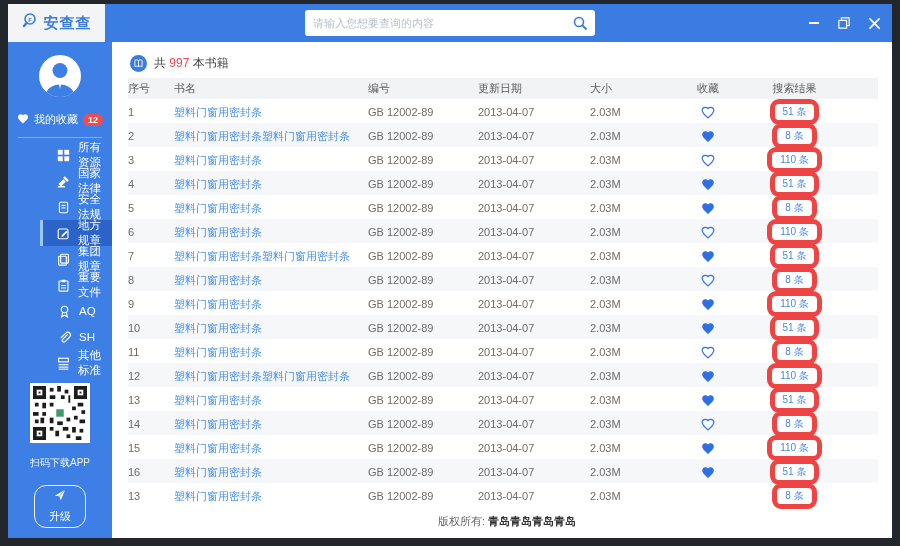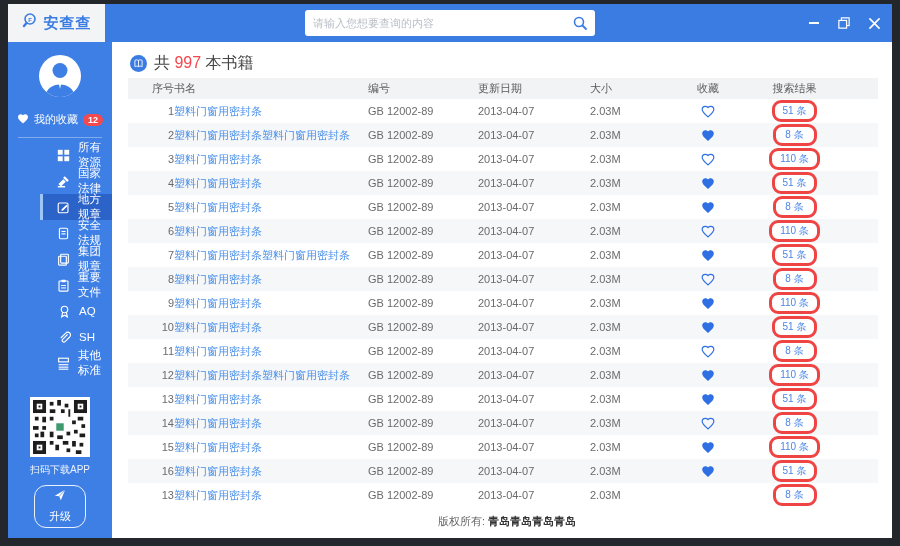--- a/index.html
+++ b/index.html
@@ -28,43 +28,43 @@
   .avatar-wrap { display:flex; justify-content:center; padding-top:11px; }
   .fav-row { display:flex; align-items:center; justify-content:center; gap:5px; margin-top:9px; font-size:11px; }
   .fav-badge { background:#f3494f; color:#fff; font-size:9px; border-radius:8px; padding:1px 5px; font-weight:bold; }
   .side-divider { height:1px; background:rgba(255,255,255,.35); margin:10px 10px 4px 10px; }
   .menu { display:flex; flex-direction:column;padding-left:32px; }
   .menu-item { height:26px; display:flex; align-items:center; gap:8px; padding-left:17px;
     font-size:11.5px; cursor:pointer; position:relative; }
   .menu-item .mi-icon { width:14px; height:14px; display:flex; align-items:center; justify-content:center; }
   .menu-item.selected { background:#2b63c8; }
   .menu-item.selected::before { content:""; position:absolute; left:0; top:0; bottom:0; width:3px; background:#9ec7f7; }
-  .qr-block { margin-top:auto; display:flex; flex-direction:column; align-items:center; padding-bottom:10px; }
+  .qr-block { margin-top:auto; display:flex; flex-direction:column; align-items:center; padding-bottom:10px;gap:7px; }
   .qr-box { width:60px; height:60px; background:#fff; padding:3px; }
   .qr-caption { font-size:10px; margin-top:6px; color:#eaf1fd; }
   .upgrade-btn { margin-top:8px; border:1px solid rgba(255,255,255,.9); border-radius:12px;
     padding:3px 14px; display:flex; align-items:center; gap:6px; font-size:11px; color:#fff; cursor:pointer; background:transparent; font-family:inherit;flex-direction:column; }
   
-  .count-bar { height:40px; display:flex; align-items:center; gap:7px; padding:6px 16px 0 18px; font-size:16px; color:#444; }
+  .count-bar { height:40px; display:flex; align-items:center; gap:7px; padding:6px 16px 0 18px; font-size:12px; color:#444; }
   .count-num { color:#f0484e; }
   .count-icon { width:17px; height:17px; border-radius:50%; background:#3b7ce2; display:flex; align-items:center; justify-content:center; }
   .table { margin:0 14px 0 16px; }
   .tr, .thead { display:grid; grid-template-columns:46px 184px 110px 110px 87px 86px 1fr; align-items:center; }
   .thead { height:21px; background:#f2f3f5; color:#5c5c5c; font-size:11px; }
   .tr { height:24px; font-size:11px; color:#6b6b6b; }
   .tr.alt { background:#f6f7f9; }
-  .c0 { text-align:right; }
+  .c0 { text-align:left; }
   .c2, .c3 { padding-left:10px; }
   .c4 { padding-left:12px; }
   .c5 { text-align:center; }
   .c6 { text-align:center; padding-right:40px; }
   .book-link { color:#4a90e8; text-decoration:none; cursor:pointer; }
   .heart-btn { display:inline-flex; cursor:pointer; vertical-align:middle; }
   .heart-btn.none { visibility:hidden; }
-  .badge-pill { display:inline-block; min-width:44px; border:3px solid #ef4444; color:#4a86e8;
+  .badge-pill { display:inline-block; min-width:44px; border:5px solid #ef4444; color:#4a86e8;
     border-radius:9px; font-size:10px; padding:1px 8px; cursor:pointer; background:#fff; }
   .footer { margin-top:auto; text-align:center; padding:7px 0 9px 10px; font-size:11px; color:#666; }
   .footer b { color:#333; font-weight:bold; }
 </style>
 </head>
 <body>
 
 <div class="frame">
 
   <div class="titlebar">
@@ -153,39 +153,39 @@
     <span class="mi-icon">
               <svg width="13" height="13" viewBox="0 0 16 16" fill="#fff">
                 <path d="M9.5 1.5l5 5-2 2-5-5z"></path>
                 <path d="M7.8 5.2l3 3-6 6-3-3z"></path>
                 <rect x="1" y="13.5" width="9" height="1.8"></rect>
               </svg>
             </span>
     <span class="mi-label">国家法律</span>
   </div>
 
-  <div class="menu-item selected">
-    <span class="mi-icon">
-              <svg width="13" height="13" viewBox="0 0 16 16">
-                <rect x="1.5" y="2.5" width="12" height="12" rx="1.5" fill="none" stroke="#fff" stroke-width="1.4"></rect>
-                <path d="M5.5 10.5l6-6 1.6 1.6-6 6H5.5z" fill="#fff"></path>
-              </svg>
-            </span>
-    <span class="mi-label">地方规章</span>
-  </div>
-
   <div class="menu-item">
     <span class="mi-icon">
               <svg width="13" height="13" viewBox="0 0 16 16" fill="none" stroke="#fff" stroke-width="1.4">
                 <rect x="3" y="1.5" width="10" height="13" rx="1.5"></rect>
                 <line x1="5.5" y1="5.5" x2="10.5" y2="5.5"></line>
                 <line x1="5.5" y1="8.5" x2="10.5" y2="8.5"></line>
               </svg>
             </span>
     <span class="mi-label">安全法规</span>
+  </div>
+
+  <div class="menu-item selected">
+    <span class="mi-icon">
+              <svg width="13" height="13" viewBox="0 0 16 16">
+                <rect x="1.5" y="2.5" width="12" height="12" rx="1.5" fill="none" stroke="#fff" stroke-width="1.4"></rect>
+                <path d="M5.5 10.5l6-6 1.6 1.6-6 6H5.5z" fill="#fff"></path>
+              </svg>
+            </span>
+    <span class="mi-label">地方规章</span>
   </div>
 
   <div class="menu-item">
     <span class="mi-icon">
               <svg width="13" height="13" viewBox="0 0 16 16" fill="none" stroke="#fff" stroke-width="1.4">
                 <rect x="4.5" y="1.5" width="9.5" height="11" rx="1"></rect>
                 <rect x="2" y="4" width="9.5" height="11" rx="1"></rect>
               </svg>
             </span>
     <span class="mi-label">集团规章</span>

